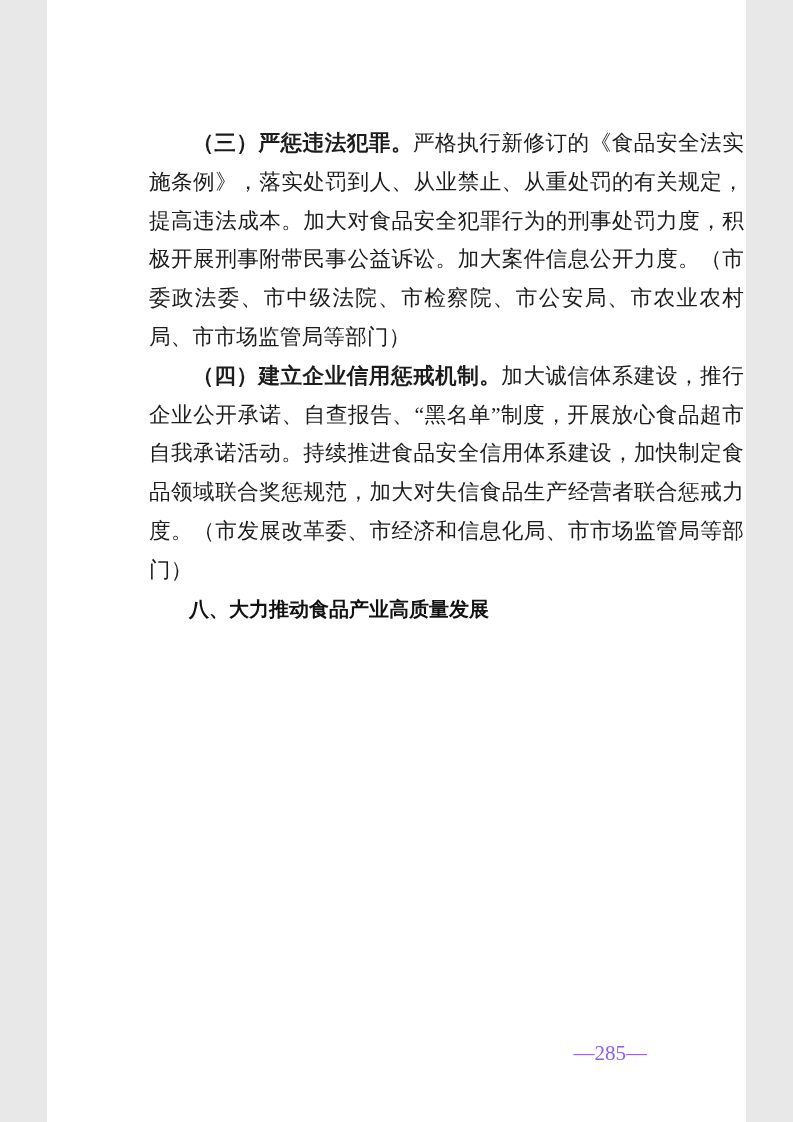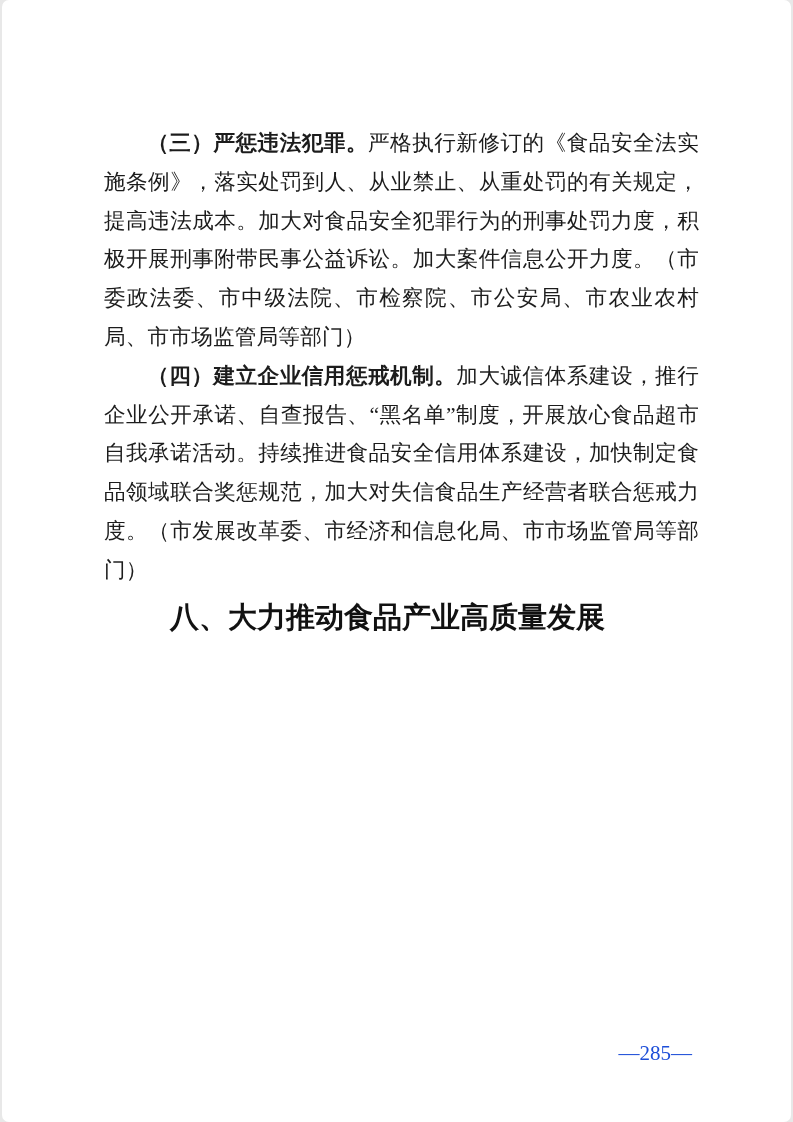--- a/index.html
+++ b/index.html
@@ -2,28 +2,27 @@
 <html><head>
 <meta charset="utf-8">
 <style>
   html, body {
     margin: 0;
     padding: 0;
     background: #e8e8e8;
   }
   .page {
     position: relative;
-    width: 789px;
+    width: 699px;
     height: 1122px;
     margin: 0 auto;
     background: #ffffff;
     overflow: hidden;
     font-family: "Liberation Serif", serif;
     color: #1c1c1c;
-    border-radius: 7px;
   }
   .content {
     position: absolute;
     left: 102px;
     top: 124px;
     width: 595px;
   }
   .para {
     margin: 0;
     font-size: 21.6px;
@@ -31,37 +30,37 @@
     text-align: justify;
     text-justify: inter-character;
     text-indent: 2em;
     letter-spacing: 0.2px;
     font-family: "Liberation Serif", "DejaVu Serif", serif;
   }
   .para .lead {
     font-weight: bold;
   }
   .heading {
-    margin: 8px;
-    font-size: 29px;
+    margin: 0;
+    font-size: 20px;
     line-height: 38.8px;
     text-indent: 2em;
     font-weight: bold;
     text-align: left;
     font-family: "Liberation Sans", "DejaVu Sans", sans-serif;
     color: #111111;
   }
   .page-number {
     position: absolute;
     top: 1040px;
     right: 99px;
     font-size: 21px;
     line-height: 26px;
     font-family: "Liberation Serif", "DejaVu Serif", serif;
-    color: #1d4ed8;
+    color: #8b5cf6;
   }
 </style>
 </head>
 <body>
 
 <div class="page">
   <div class="content">
 
     <p class="para"><span class="lead">（三）严惩违法犯罪。</span><span class="body-text">严格执行新修订的《食品安全法实施条例》，落实处罚到人、从业禁止、从重处罚的有关规定，提高违法成本。加大对食品安全犯罪行为的刑事处罚力度，积极开展刑事附带民事公益诉讼。加大案件信息公开力度。（市委政法委、市中级法院、市检察院、市公安局、市农业农村局、市市场监管局等部门）</span></p>
 

